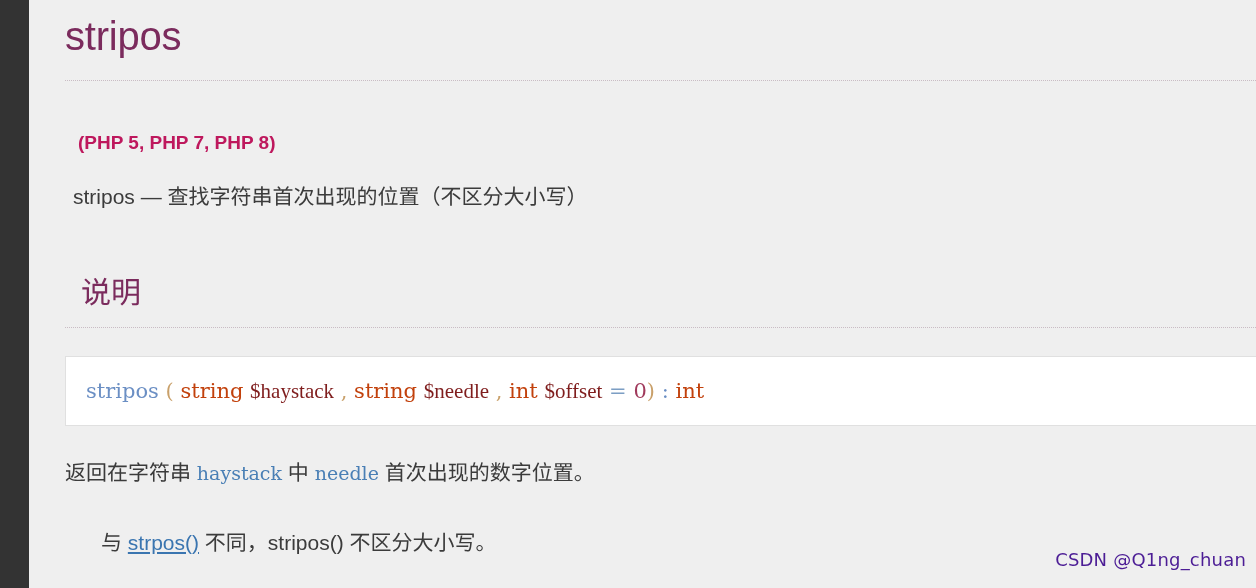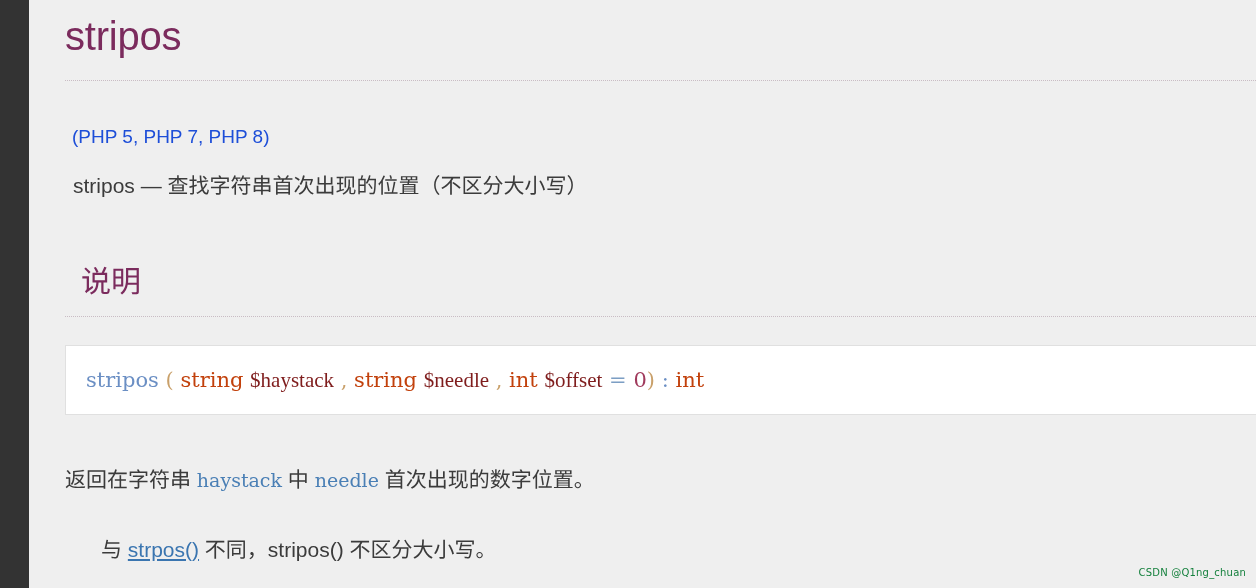--- a/index.html
+++ b/index.html
@@ -54,25 +54,26 @@
   .rule {
     height: 0;
     border: 0;
     border-top: 1px dotted #c9bcc4;
     margin: 18px 0 0 0;
   }
   .rule.under-h1 { margin-top: 21px; }
   .rule.under-h2 { margin-top: 15px; }
 
   .verinfo {
-    margin: 7px;
+    margin: 13px;
     padding-top: 36px;
     font-size: 19px;
     line-height: 1.35;
-    color: #1d4ed8;
+    color: #be185d;
+    font-weight: bold;
   }
 
   .purpose {
     margin: 8px;
     padding-top: 14px;
     font-size: 21px;
     line-height: 1.35;
     color: #3b3b3b;
   }
 
@@ -105,40 +106,40 @@
   .methodsynopsis .eq         { color: #7c9ec4; }
   .methodsynopsis .num        { color: #a03a5c; }
   .methodsynopsis .colon      { color: #6b8fc4; }
 
   p.body-text {
     margin: 0;
     font-size: 21px;
     line-height: 1.4;
     color: #3b3b3b;
   }
-  p.para-1 { padding-top: 50px; }
+  p.para-1 { padding-top: 32px; }
   p.para-2 { padding-top: 40px; margin-left: 36px; }
 
   code.inline-code {
     font-family: "DejaVu Serif", "Liberation Serif", serif;
     font-size: 19px;
     color: #4a7fb5;
   }
 
   a.xref {
     color: #3a75b0;
     text-decoration: underline;
   }
 
   .watermark {
     position: absolute;
     right: 10px;
-    bottom: 10px;
-    font-size: 10px;
-    color: #15803d;
+    bottom: 18px;
+    font-size: 18px;
+    color: #4c1d95;
     font-family: "DejaVu Sans", "Liberation Sans", sans-serif;
     letter-spacing: 0.2px;
     white-space: nowrap;
   }
 </style>
 </head>
 <body>
 
 <div class="left-rail"></div>
 

